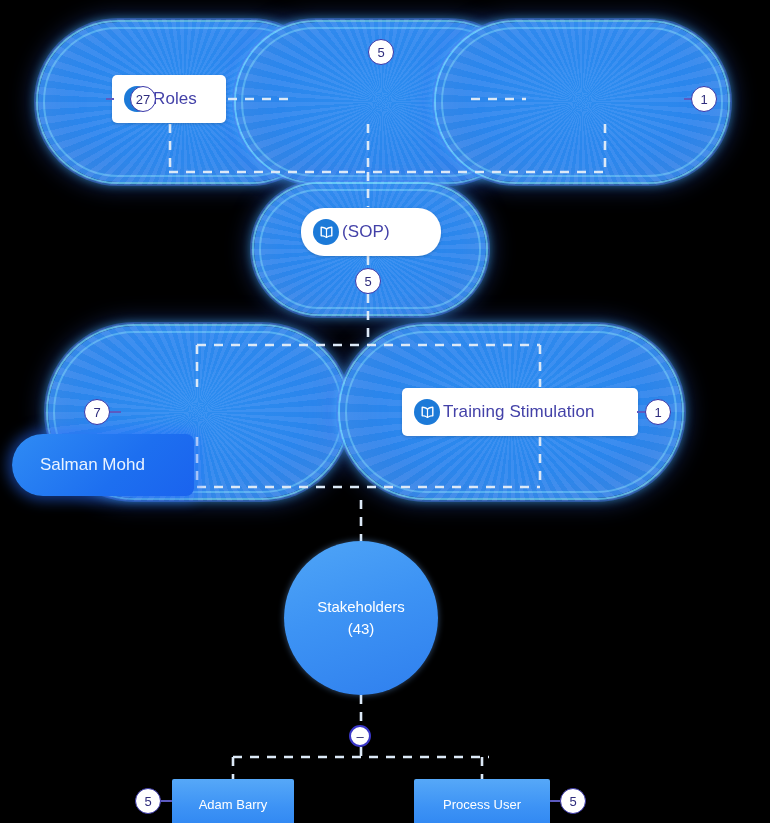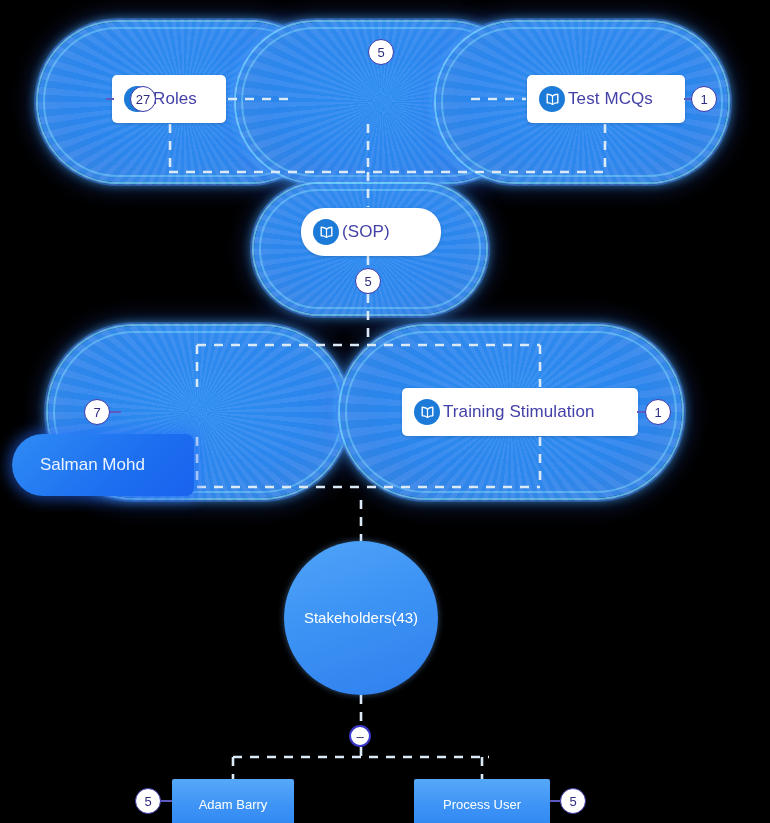--- a/index.html
+++ b/index.html
@@ -141,21 +141,21 @@
   }
 
   
   .stake {
     position: absolute;
     left: 284px; top: 541px;
     width: 154px; height: 154px;
     border-radius: 50%;
     background: linear-gradient(160deg, #4fa5f7 0%, #3d93f4 45%, #2f7fee 100%);
     color: #ffffff;
-    display: flex; flex-direction: row;
+    display: flex; flex-direction: column;
     align-items: center; justify-content: center;
     font-size: 15px;
     line-height: 1.5;
     z-index: 6;
     box-shadow: 0 0 6px rgba(120,180,255,.45);
   }
 
   
   .toggle {
     position: absolute;
@@ -251,28 +251,20 @@
   <div class="chip n-roles">
     <span class="bk">
       <svg width="15" height="13" viewBox="0 0 15 13">
           <path d="M7.5 2.2C6.1 1.1 4.4.7 2.3.6A.8.8 0 0 0 1.5 1.4v8.3c0 .45.35.8.8.8 1.9.05 3.5.45 4.75 1.4h.9C9.2 10.95 10.8 10.55 12.7 10.5a.8.8 0 0 0 .8-.8V1.4a.8.8 0 0 0-.8-.8C10.6.7 8.9 1.1 7.5 2.2zm-.6 8.2c-1.1-.7-2.5-1.05-4-1.15V2.1c1.6.15 2.95.55 4 1.3zm1.2 0V3.4c1.05-.75 2.4-1.15 4-1.3v7.15c-1.5.1-2.9.45-4 1.15z" fill="#ffffff"></path>
         </svg>
     </span>
     <span class="label">Roles</span>
   </div>
 
 
-  <div class="chip n-mcqs">
-    <span class="bk">
-      <svg width="15" height="13" viewBox="0 0 15 13">
-          <path d="M7.5 2.2C6.1 1.1 4.4.7 2.3.6A.8.8 0 0 0 1.5 1.4v8.3c0 .45.35.8.8.8 1.9.05 3.5.45 4.75 1.4h.9C9.2 10.95 10.8 10.55 12.7 10.5a.8.8 0 0 0 .8-.8V1.4a.8.8 0 0 0-.8-.8C10.6.7 8.9 1.1 7.5 2.2zm-.6 8.2c-1.1-.7-2.5-1.05-4-1.15V2.1c1.6.15 2.95.55 4 1.3zm1.2 0V3.4c1.05-.75 2.4-1.15 4-1.3v7.15c-1.5.1-2.9.45-4 1.15z" fill="#ffffff"></path>
-        </svg>
-    </span>
-    <span class="label">Test MCQs</span>
-  </div>
 
   <div class="chip n-sop">
     <span class="bk">
       <svg width="15" height="13" viewBox="0 0 15 13">
           <path d="M7.5 2.2C6.1 1.1 4.4.7 2.3.6A.8.8 0 0 0 1.5 1.4v8.3c0 .45.35.8.8.8 1.9.05 3.5.45 4.75 1.4h.9C9.2 10.95 10.8 10.55 12.7 10.5a.8.8 0 0 0 .8-.8V1.4a.8.8 0 0 0-.8-.8C10.6.7 8.9 1.1 7.5 2.2zm-.6 8.2c-1.1-.7-2.5-1.05-4-1.15V2.1c1.6.15 2.95.55 4 1.3zm1.2 0V3.4c1.05-.75 2.4-1.15 4-1.3v7.15c-1.5.1-2.9.45-4 1.15z" fill="#ffffff"></path>
         </svg>
     </span>
     <span class="label">(SOP)</span>
   </div>
 

